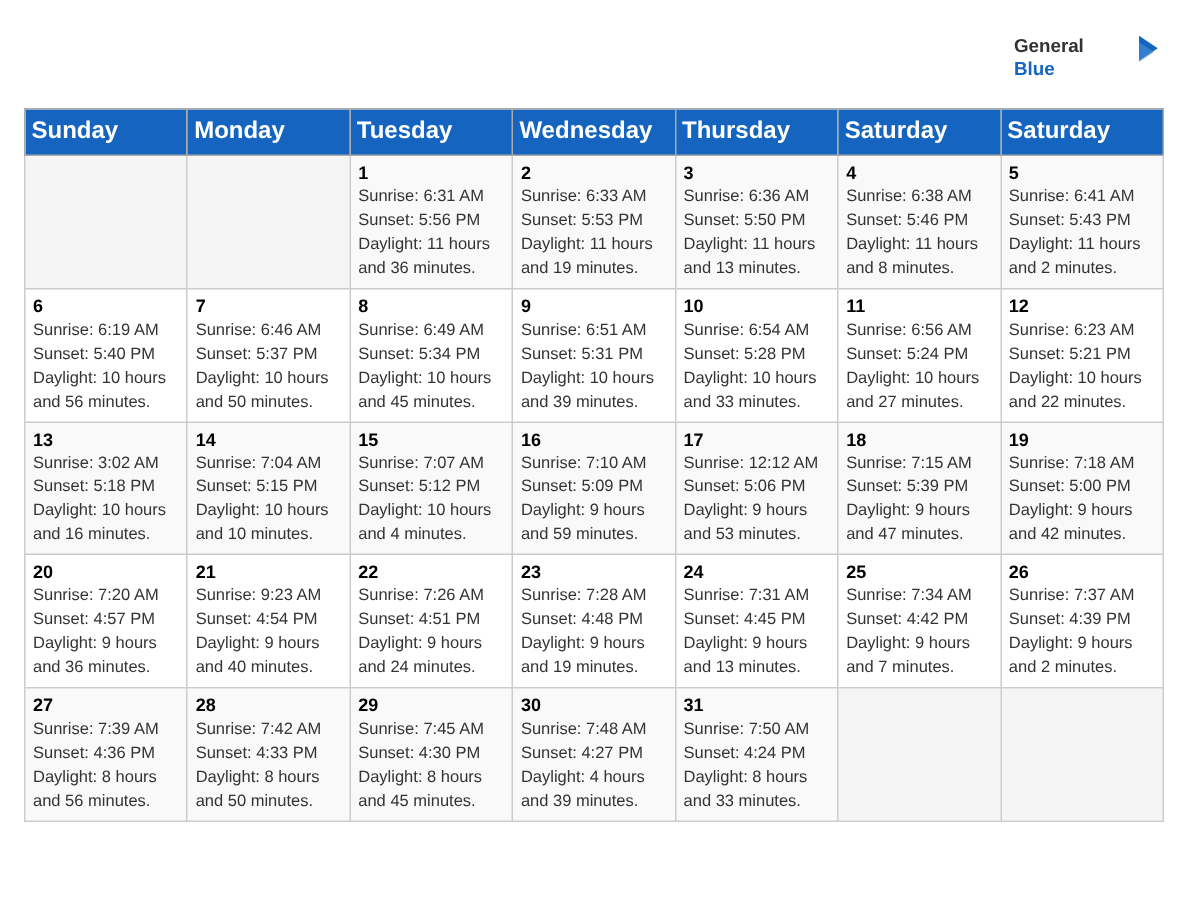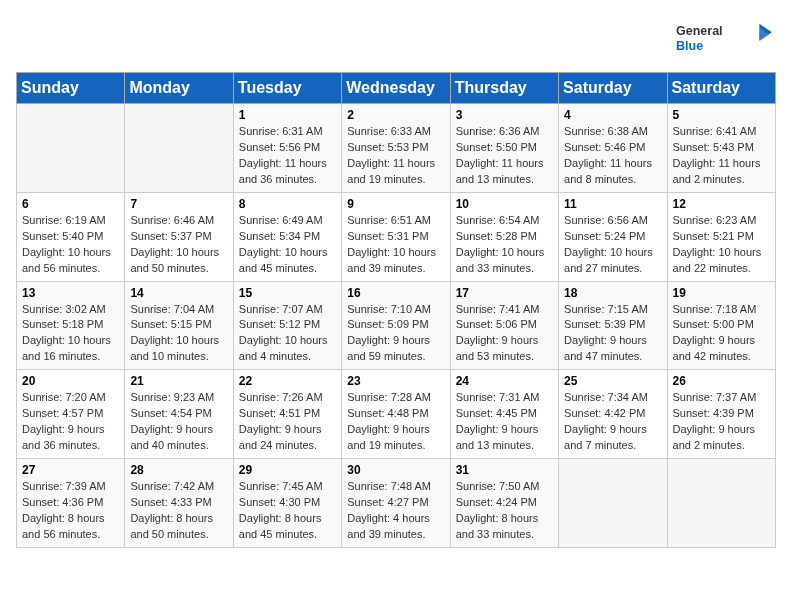--- a/index.html
+++ b/index.html
@@ -213,21 +213,21 @@
           <div class="day-num">16</div>
         <div class="day-info">
           <span>Sunrise: 7:10 AM</span><br>
           <span>Sunset: 5:09 PM</span><br>
           <span>Daylight: 9 hours and 59 minutes.</span>
         </div>
         </td>
         <td>
           <div class="day-num">17</div>
         <div class="day-info">
-          <span>Sunrise: 7:41 AM</span><br>
+          <span>Sunrise: 12:12 AM</span><br>
           <span>Sunset: 5:06 PM</span><br>
           <span>Daylight: 9 hours and 53 minutes.</span>
         </div>
         </td>
         <td>
           <div class="day-num">18</div>
         <div class="day-info">
           <span>Sunrise: 7:15 AM</span><br>
           <span>Sunset: 5:39 PM</span><br>
           <span>Daylight: 9 hours and 47 minutes.</span>

